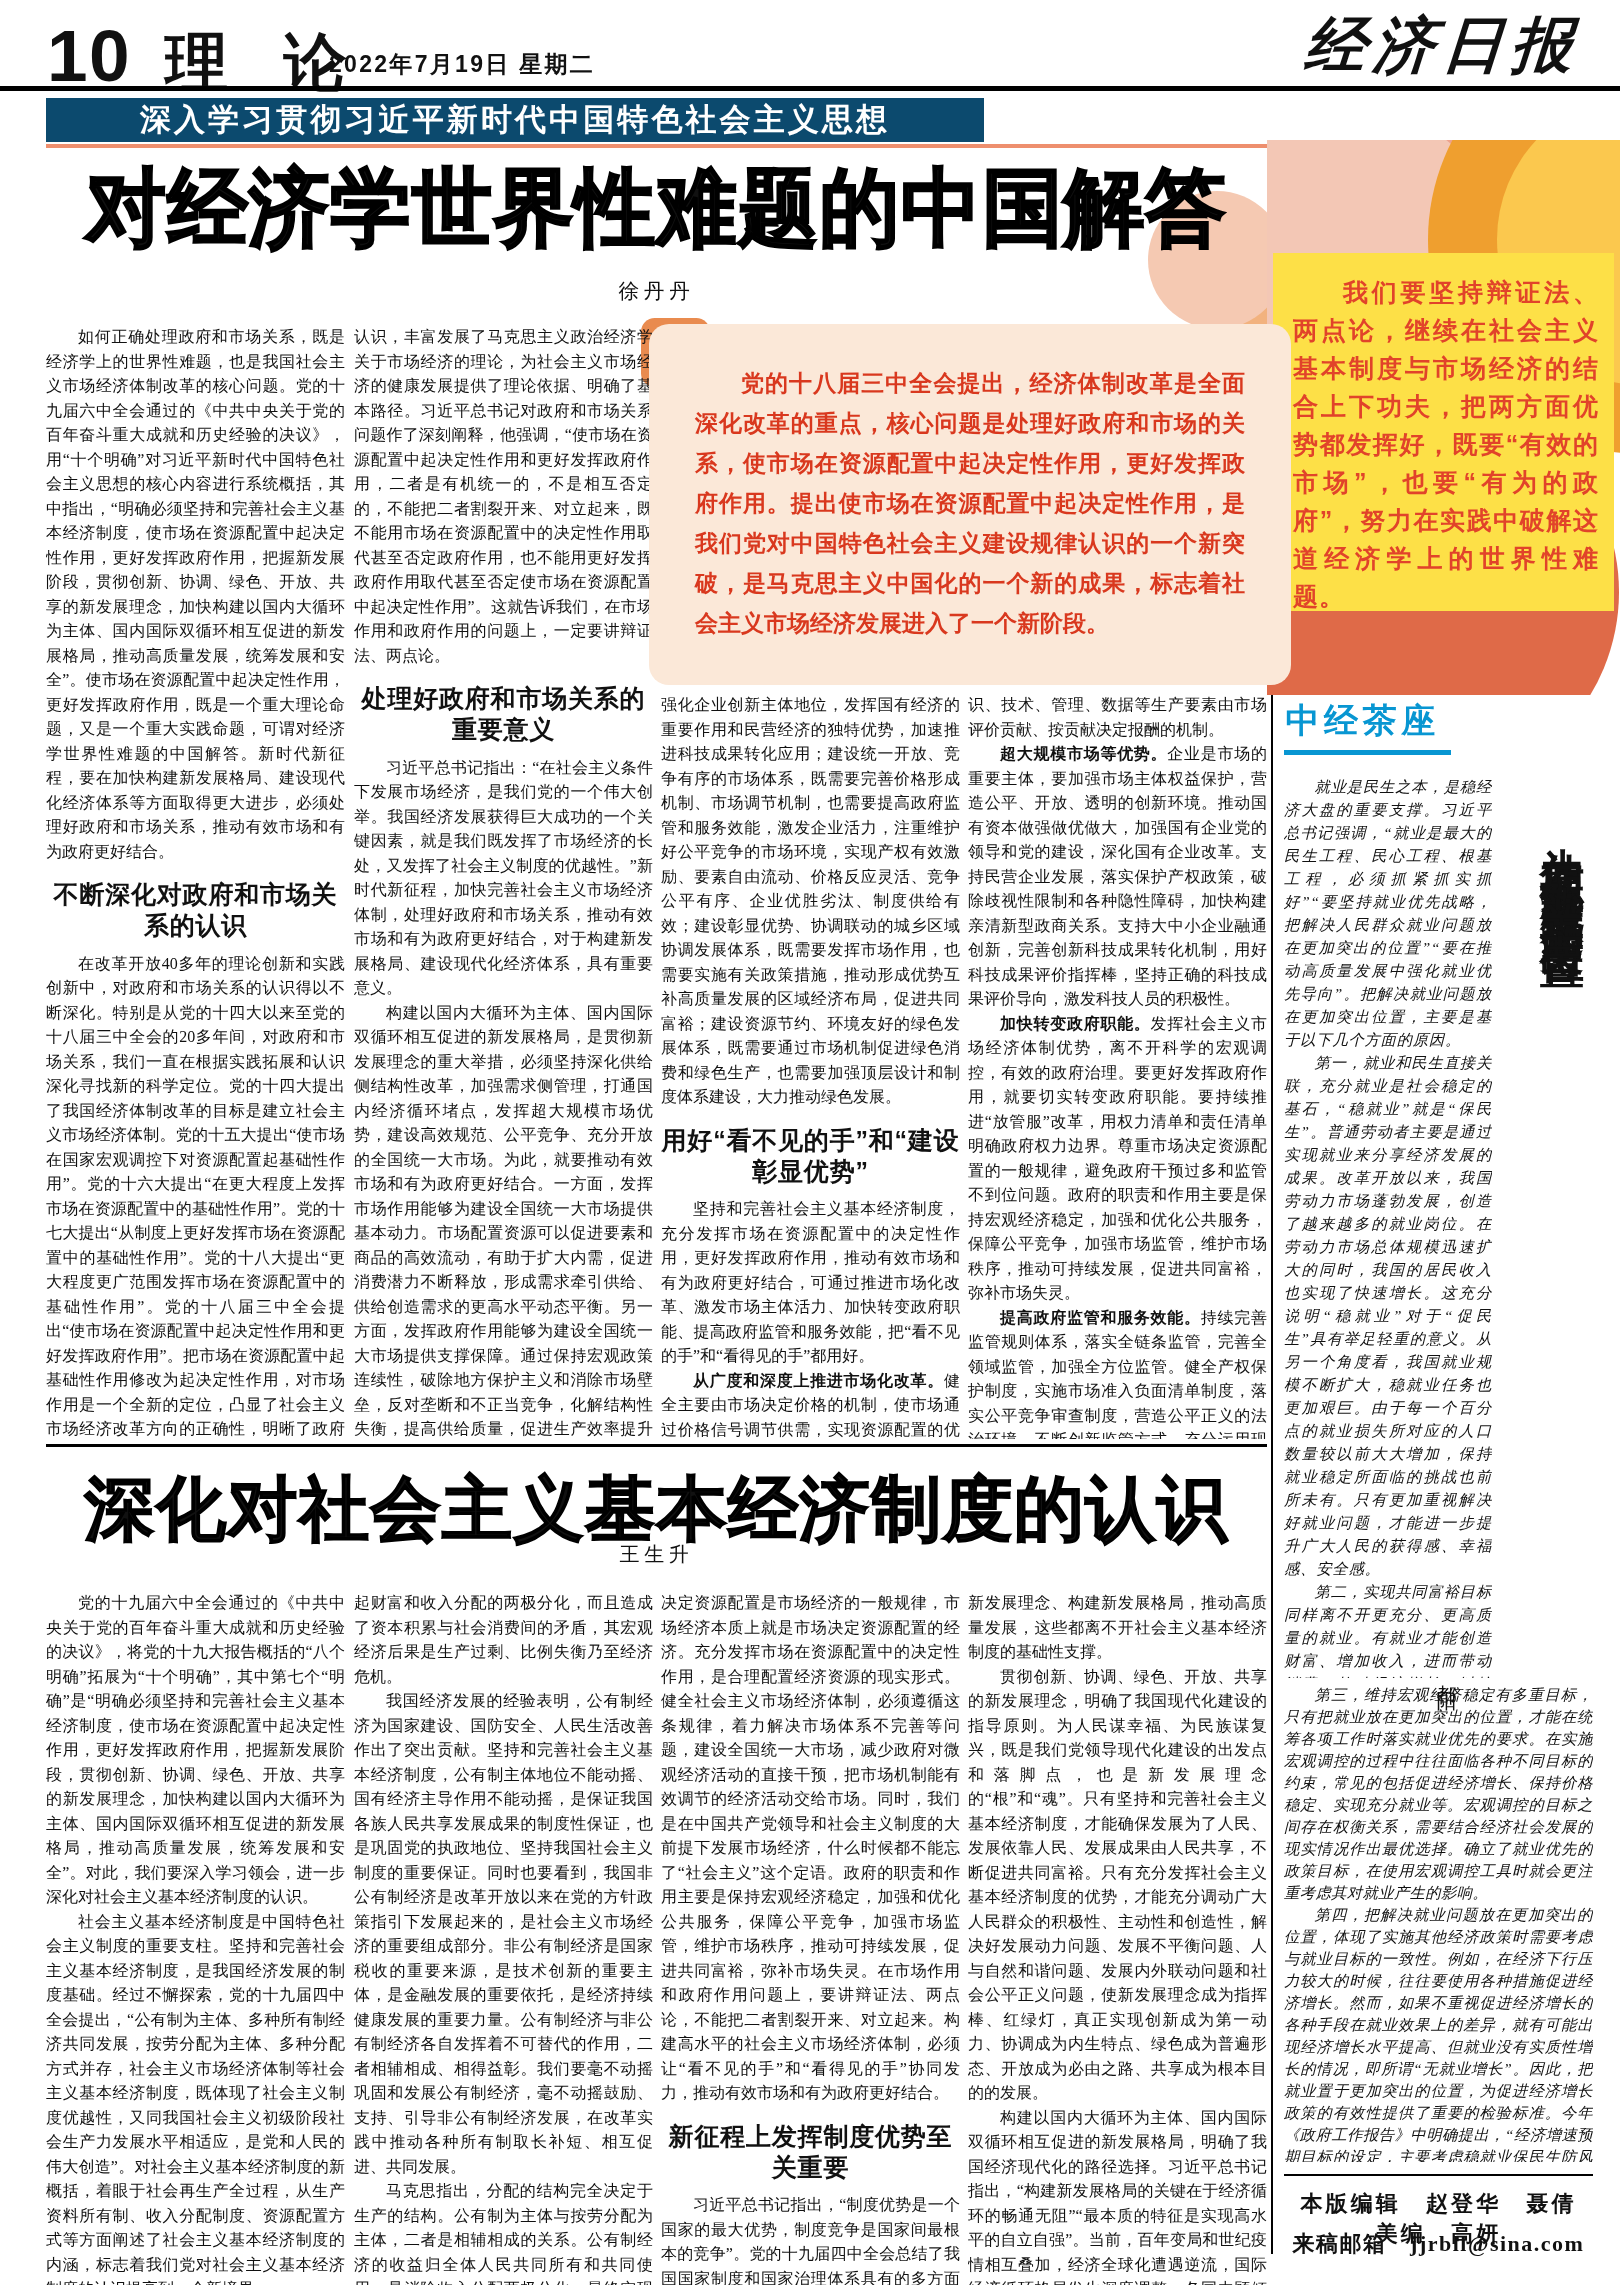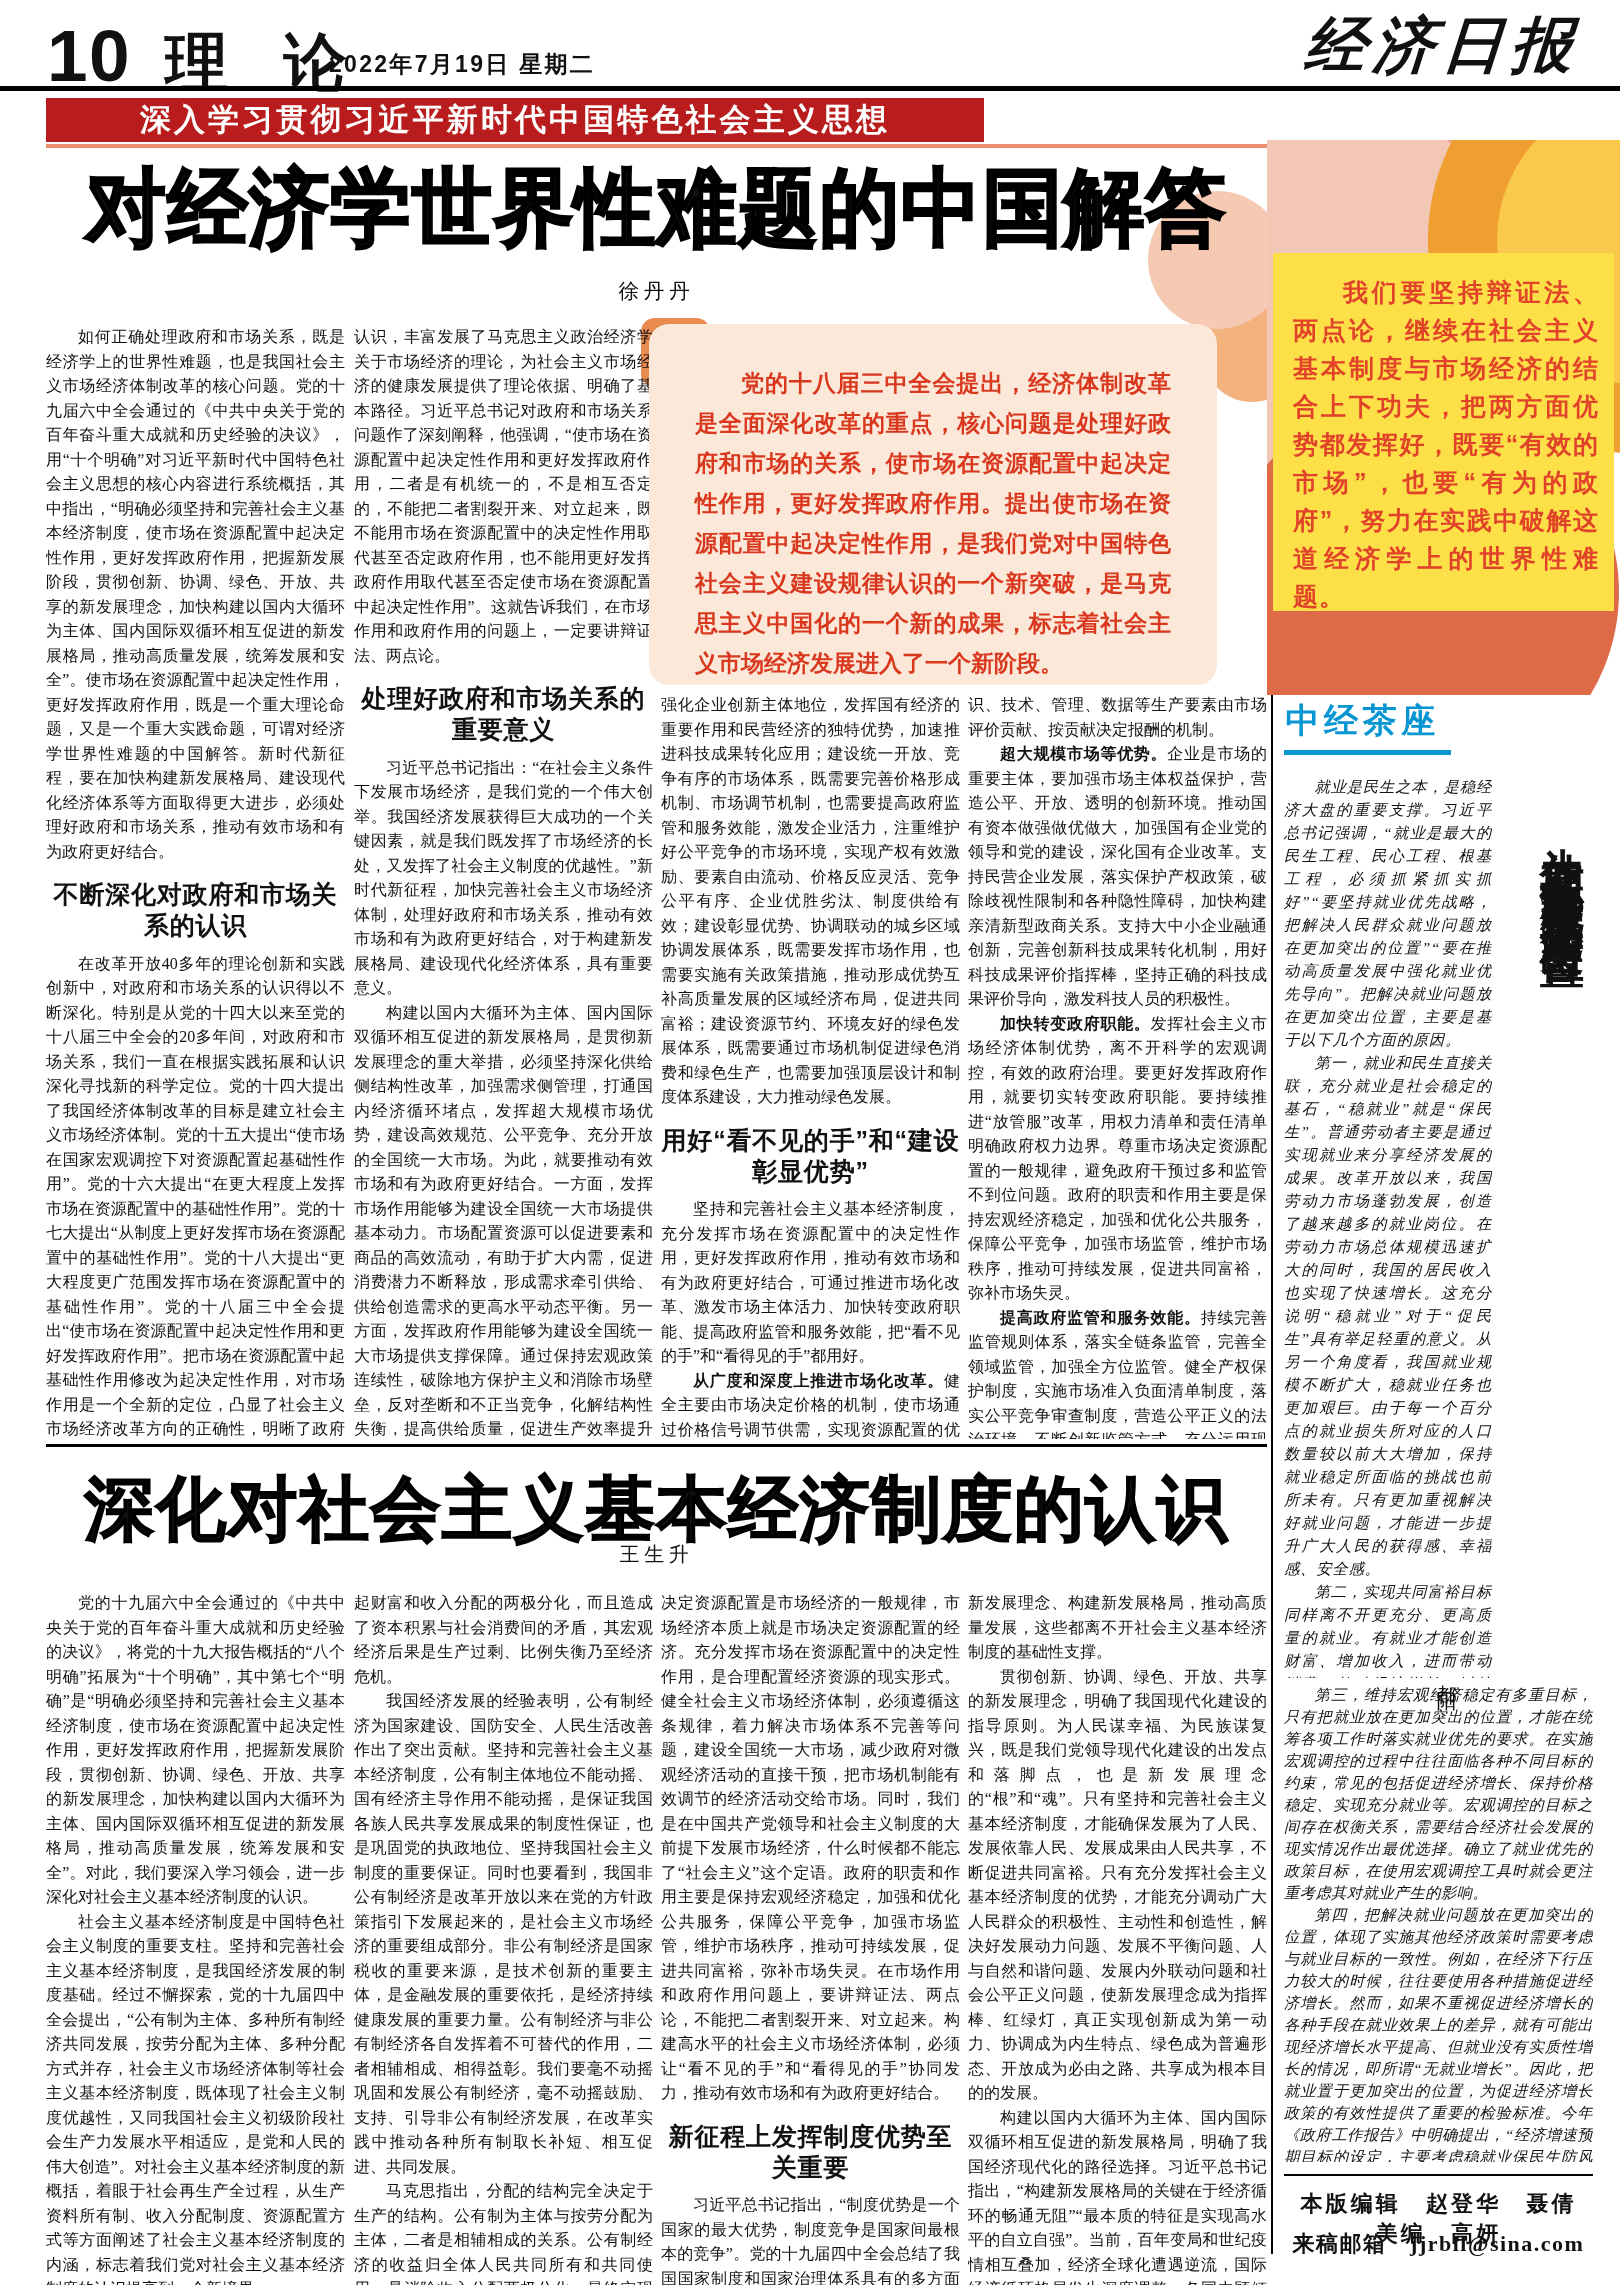--- a/index.html
+++ b/index.html
@@ -8,42 +8,42 @@
   
   .pageno{position:absolute;left:47px;top:13.8px;font-size:73px;font-weight:900;letter-spacing:1.5px;
           font-family:"Liberation Sans","DejaVu Sans",sans-serif;}
   .secname{position:absolute;left:165px;top:20px;font-size:63px;font-weight:900;letter-spacing:20px;}
   .dateline{position:absolute;left:329px;top:49px;font-size:23px;font-weight:bold;
             font-family:"Liberation Sans","DejaVu Sans",sans-serif;letter-spacing:2.3px;}
   .masthead{position:absolute;right:40px;top:4.6px;font-size:61px;font-weight:900;font-style:italic;
             letter-spacing:7.7px;transform:skewX(-4deg);}
   .header-rule{position:absolute;left:0;top:86px;width:1620px;height:4.6px;background:#000;}
   
-  .banner{position:absolute;left:46px;top:98px;width:938px;height:44px;background:#b91c1c;
+  .banner{position:absolute;left:46px;top:98px;width:938px;height:44px;background:#0c4a6e;
           display:flex;align-items:center;justify-content:center;}
   .banner span{color:#fff;font-size:31px;font-weight:900;letter-spacing:3.1px;
           font-family:"Liberation Sans","DejaVu Sans",sans-serif;}
   .banner-underline{position:absolute;left:46px;top:144px;width:1221px;height:3.8px;background:#ee8f6e;}
   
   .a1-title{position:absolute;left:46px;top:155px;width:1221px;text-align:center;font-size:80px;
             font-weight:900;letter-spacing:1.5px;-webkit-text-stroke:2.3px #000;transform:scaleY(1.06);z-index:3;}
   .a1-byline{position:absolute;left:46px;top:277px;width:1221px;text-align:center;font-size:20.7px;letter-spacing:4.6px;z-index:3;}
   
   .col{position:absolute;width:299px;overflow:hidden;text-align:justify;font-size:16px;line-height:24.5px;z-index:2;}
   .col p{margin:0;text-indent:2em;}
   .col p.cont{text-indent:0;}
   .col h3{margin:15.3px 0 10.7px 0;font-size:25px;line-height:31px;text-align:center;letter-spacing:0.8px;
           font-family:"Liberation Sans","DejaVu Sans",sans-serif;font-weight:900;text-indent:0;}
   .col p b{font-family:"Liberation Sans","DejaVu Sans",sans-serif;}
   .c1{left:46px}.c2{left:354px}.c3{left:661px}.c4{left:968px}
   .a1col{top:325px;height:1114px;}
   .a1low{top:693px;height:746px;}
   
   .deco{position:absolute;border-radius:50%;}
-  .qcenter{position:absolute;left:649px;top:324px;width:568px;height:361px;background:#fbe8d8;
+  .qcenter{position:absolute;left:649px;top:324px;width:642px;height:361px;background:#fbe8d8;
            border-radius:20px;z-index:2;padding:0;overflow:hidden;}
   .qcenter .qtext{margin:40px 46px 0 46px;color:#d9381e;font-size:23px;line-height:40px;
            text-indent:2em;text-align:justify;font-weight:bold;}
   
   .panel{position:absolute;left:1267px;top:140px;width:354px;height:555px;overflow:hidden;z-index:1;}
   .card{position:absolute;left:6.1px;top:113px;width:341px;height:358px;background:#fde047;z-index:3;overflow:hidden;}
   .card .qtext{margin:20px 15.3px 0 20px;color:#e1432a;font-size:25px;line-height:38px;letter-spacing:0.8px;
         text-indent:2em;text-align:justify;font-weight:bold;font-family:"Liberation Sans","DejaVu Sans",sans-serif;}
   .card .qattr{margin:18.4px 15.3px 0 20px;color:#8f4a23;font-size:20.7px;line-height:34px;font-weight:bold;text-align:justify;}
   

